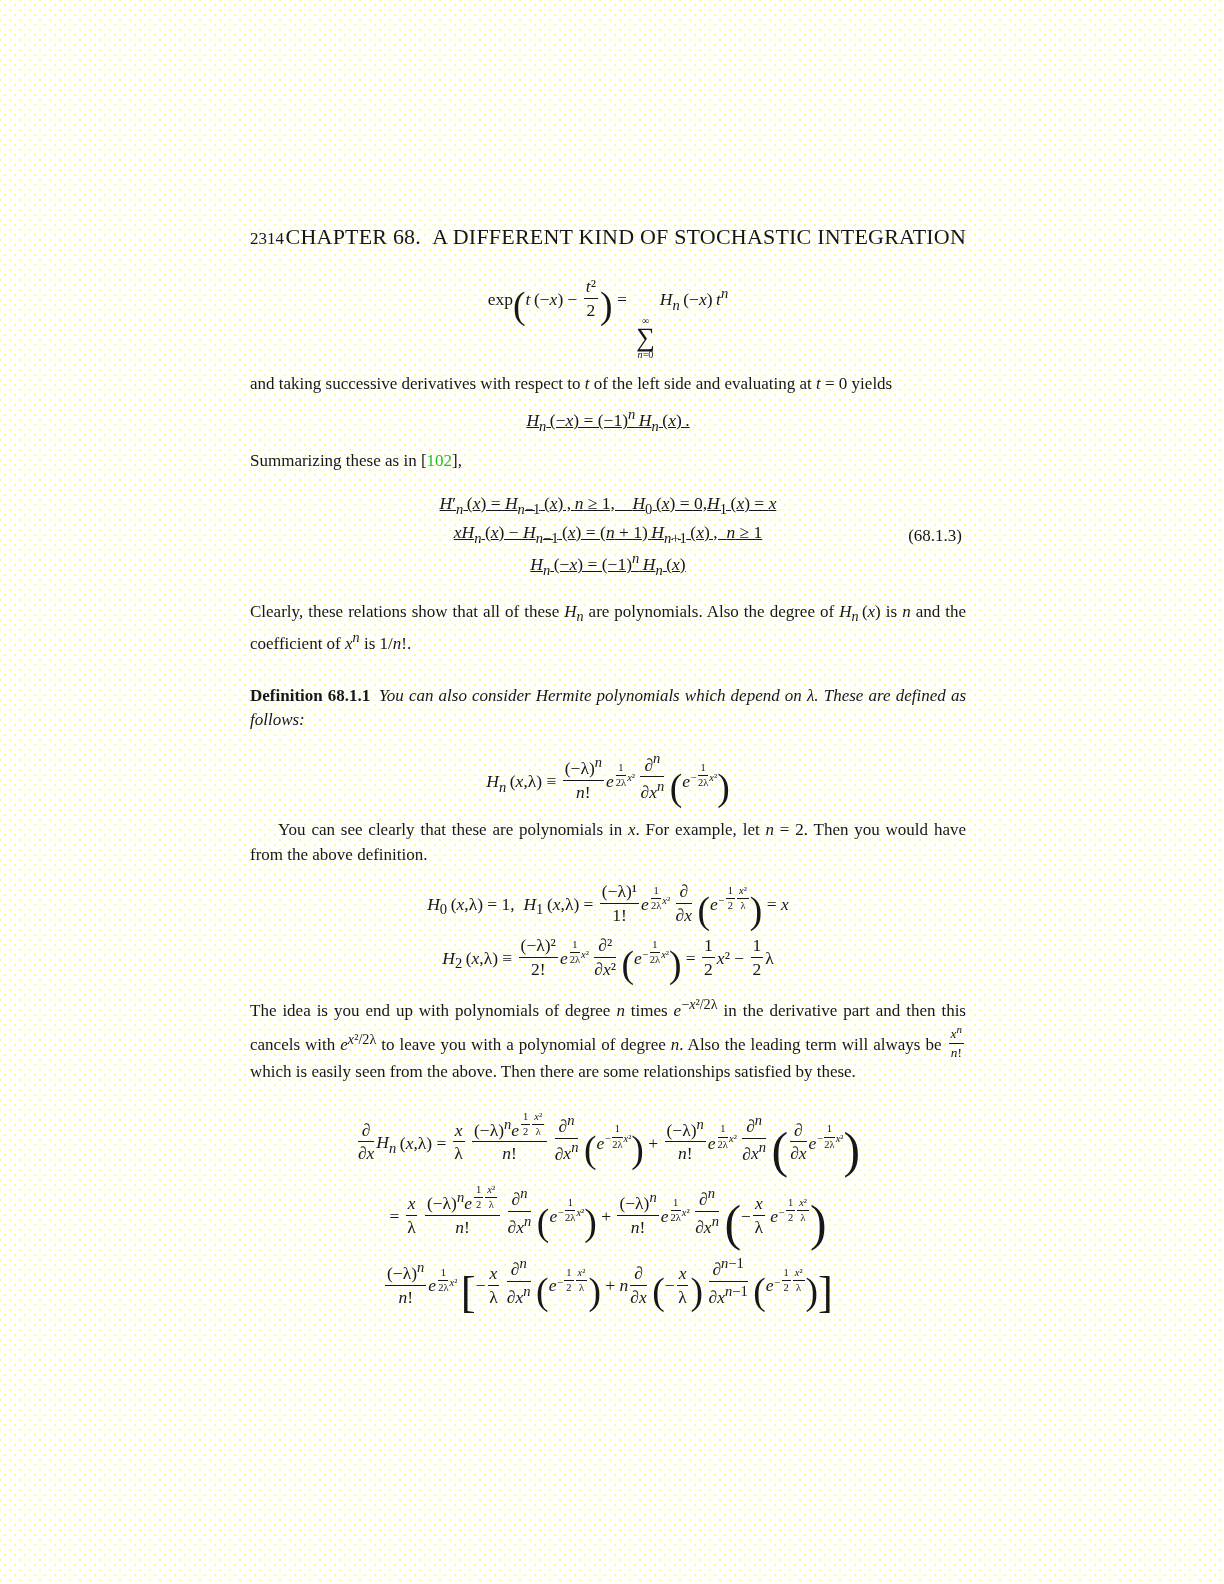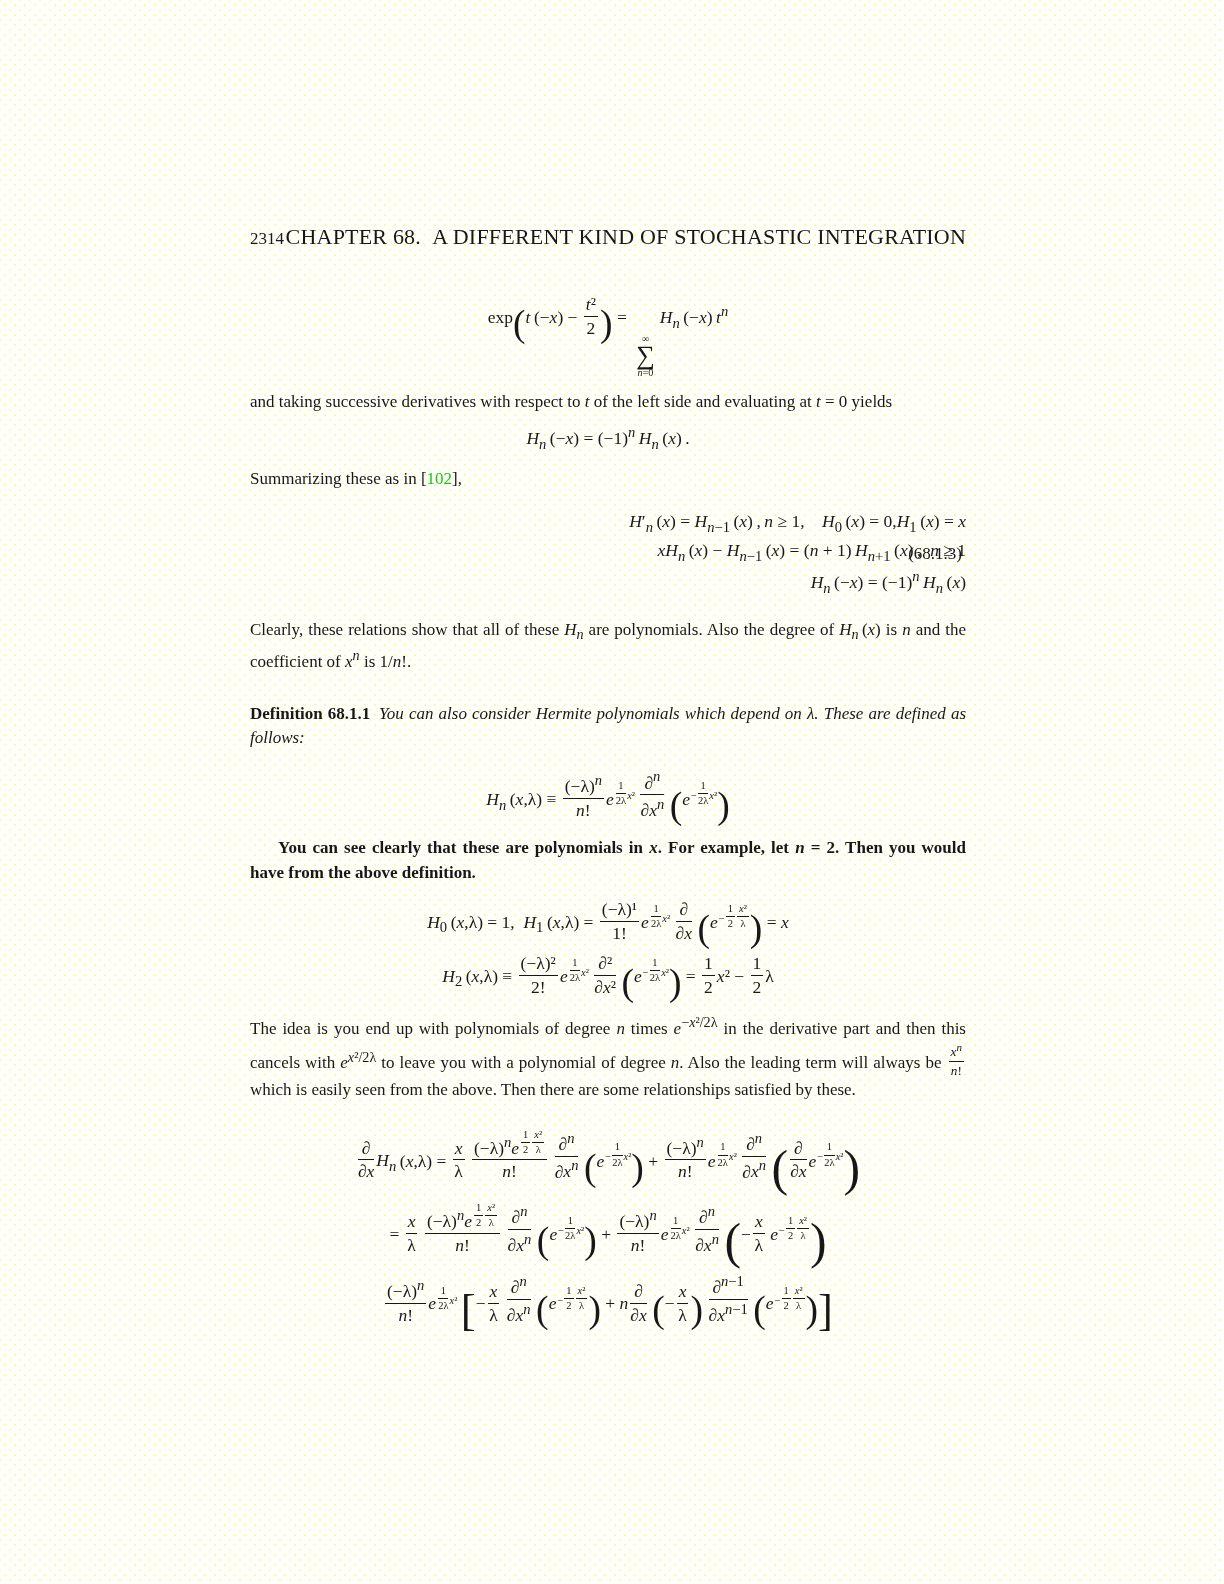--- a/index.html
+++ b/index.html
@@ -8,50 +8,50 @@
     background-color:#fffffd;
     background-image:
       radial-gradient(circle,rgba(255,244,0,0.40) 0.9px,rgba(255,244,0,0) 1.3px),
       radial-gradient(circle,rgba(255,244,0,0.40) 0.9px,rgba(255,244,0,0) 1.3px);
     background-size:10px 10px,10px 10px;
     background-position:0 0,5px 5px;
     font-family:"Liberation Serif",serif;
     color:#171717;
   }
   .content{margin-left:250px;width:716px;padding-top:221px;font-size:17px;line-height:1.43;}
-  .hdr{display:flex;justify-content:space-between;align-items:baseline;margin-bottom:42px;}
+  .hdr{display:flex;justify-content:space-between;align-items:baseline;margin-bottom:24px;}
   .hdr .pno{font-size:17px;}
   .hdr .title{font-size:22px;letter-spacing:0.2px;}
   p{margin:0;text-align:justify;}
-  .ind{text-indent:28px;font-weight:bold;}
+  .ind{text-indent:28px;}
   i{font-style:italic;}
   b{font-weight:bold;}
   .defword{font-weight:bold;}
   
   .eq{text-align:center;font-size:17.5px;line-height:normal;}
   .eqrow{position:relative;}
   .eqtag{position:absolute;right:4px;top:50%;transform:translateY(-50%);font-size:17px;}
-  .eqline{text-align:right;padding:2px 0;}
+  .eqline{text-align:center;padding:2px 0;text-decoration:underline;}
   
   .fr{display:inline-block;vertical-align:-0.62em;text-align:center;margin:0 2px;line-height:1.18;}
   .fr .nu{display:block;border-bottom:1px solid currentColor;padding:0 2px 1px;}
   .fr .de{display:block;padding-top:1px;}
   .fr.inl{font-size:0.78em;vertical-align:-0.5em;}
   .ex{display:inline-block;font-size:0.60em;vertical-align:0.62em;margin-left:1px;line-height:1.05;}
   .ex .fr{vertical-align:-0.55em;margin:0 1px;}
   .sum{display:inline-flex;flex-direction:column;align-items:center;vertical-align:-1.05em;line-height:1;margin:0 5px;}
   .sum .t{font-size:0.58em;}
   .sum .s{font-size:1.5em;line-height:0.92;}
   .sum .b{font-size:0.58em;}
   .bp{font-size:2.15em;vertical-align:-0.34em;line-height:0;}
   .bp2{font-size:2.85em;vertical-align:-0.36em;line-height:0;}
   .bb{font-size:2.55em;vertical-align:-0.35em;line-height:0;}
   
   .m-eq1{margin:8px 0 12px;}
-  .m-eq2{margin:10px 0 14px;}
+  .m-eq2{margin:10px 0 14px;text-decoration:underline;}
   .m-eq3{margin:18px 0 20px;}
   .m-eq4{margin:18px 0 16px;}
   .m-eq5{margin:14px 0 6px;}
   .m-eq6{margin:10px 0 14px;}
   .m-eq7{margin:26px 0 20px;}
   .m-eq8{margin:18px 0 10px;}
   .m-eq9{margin:18px 0 0;}
   .mt-p{margin-top:14px;}
   .mt-clearly{margin-top:20px;}
   .mt-def{margin-top:28px;}

